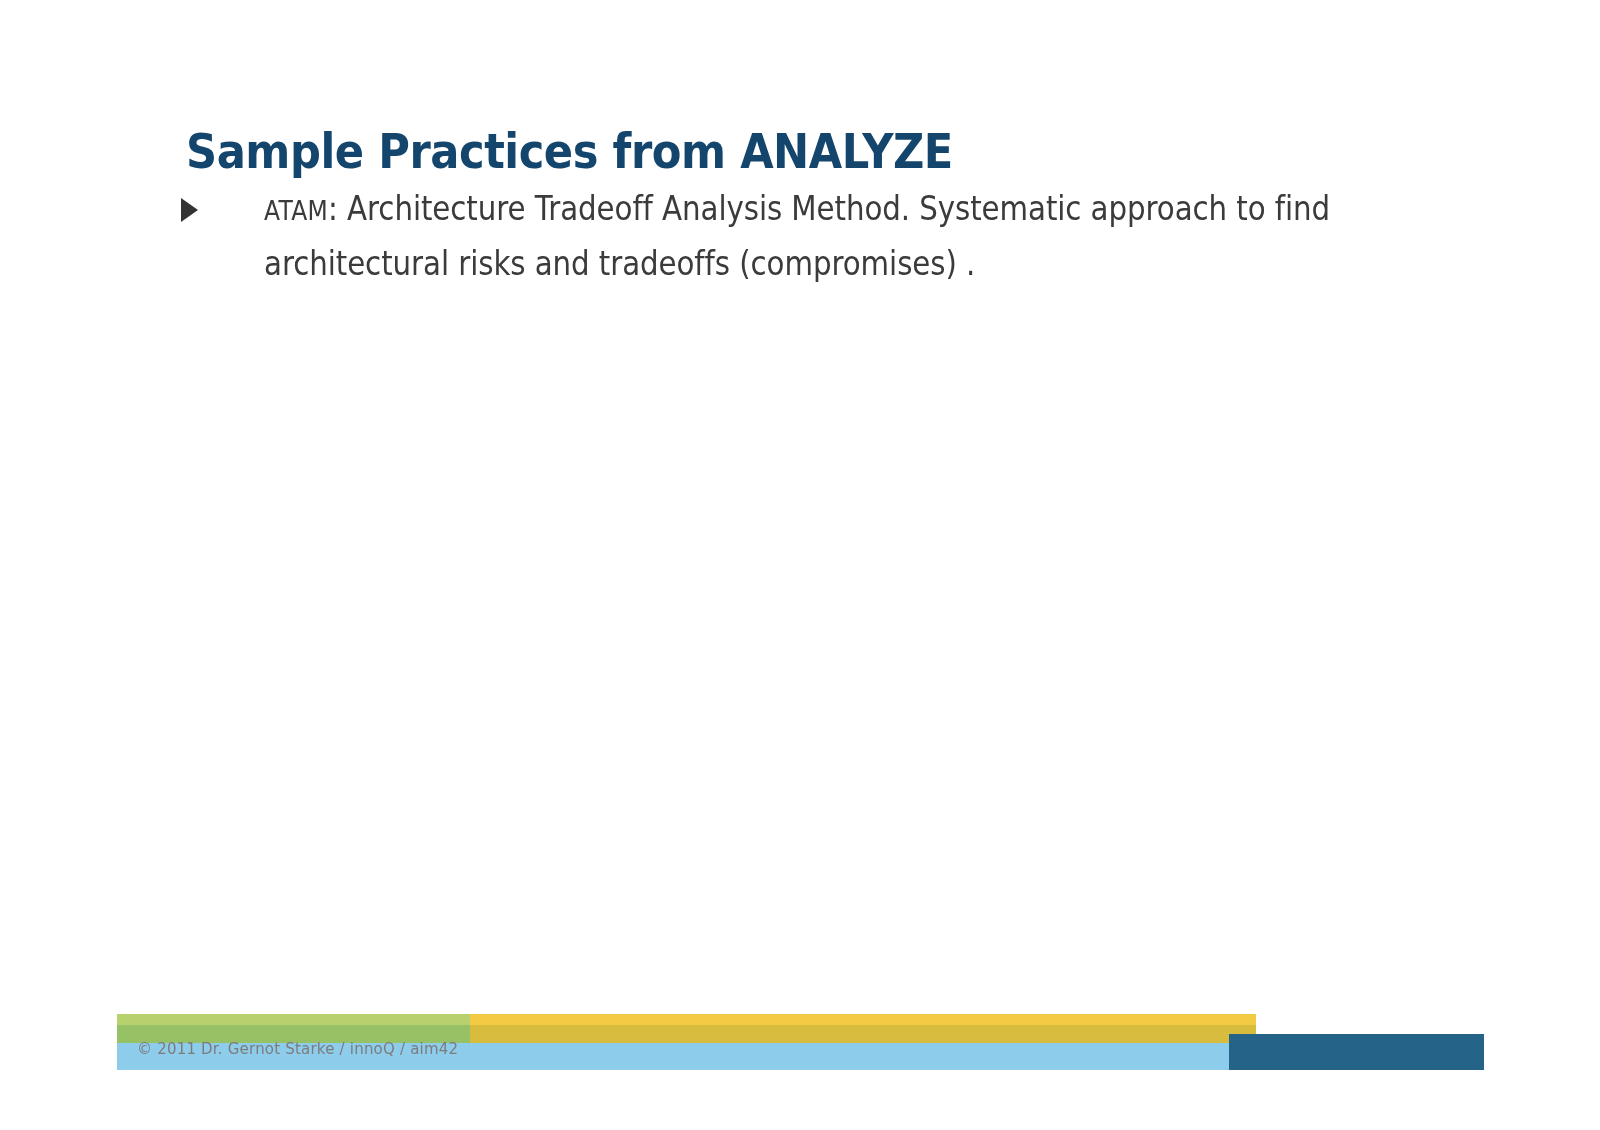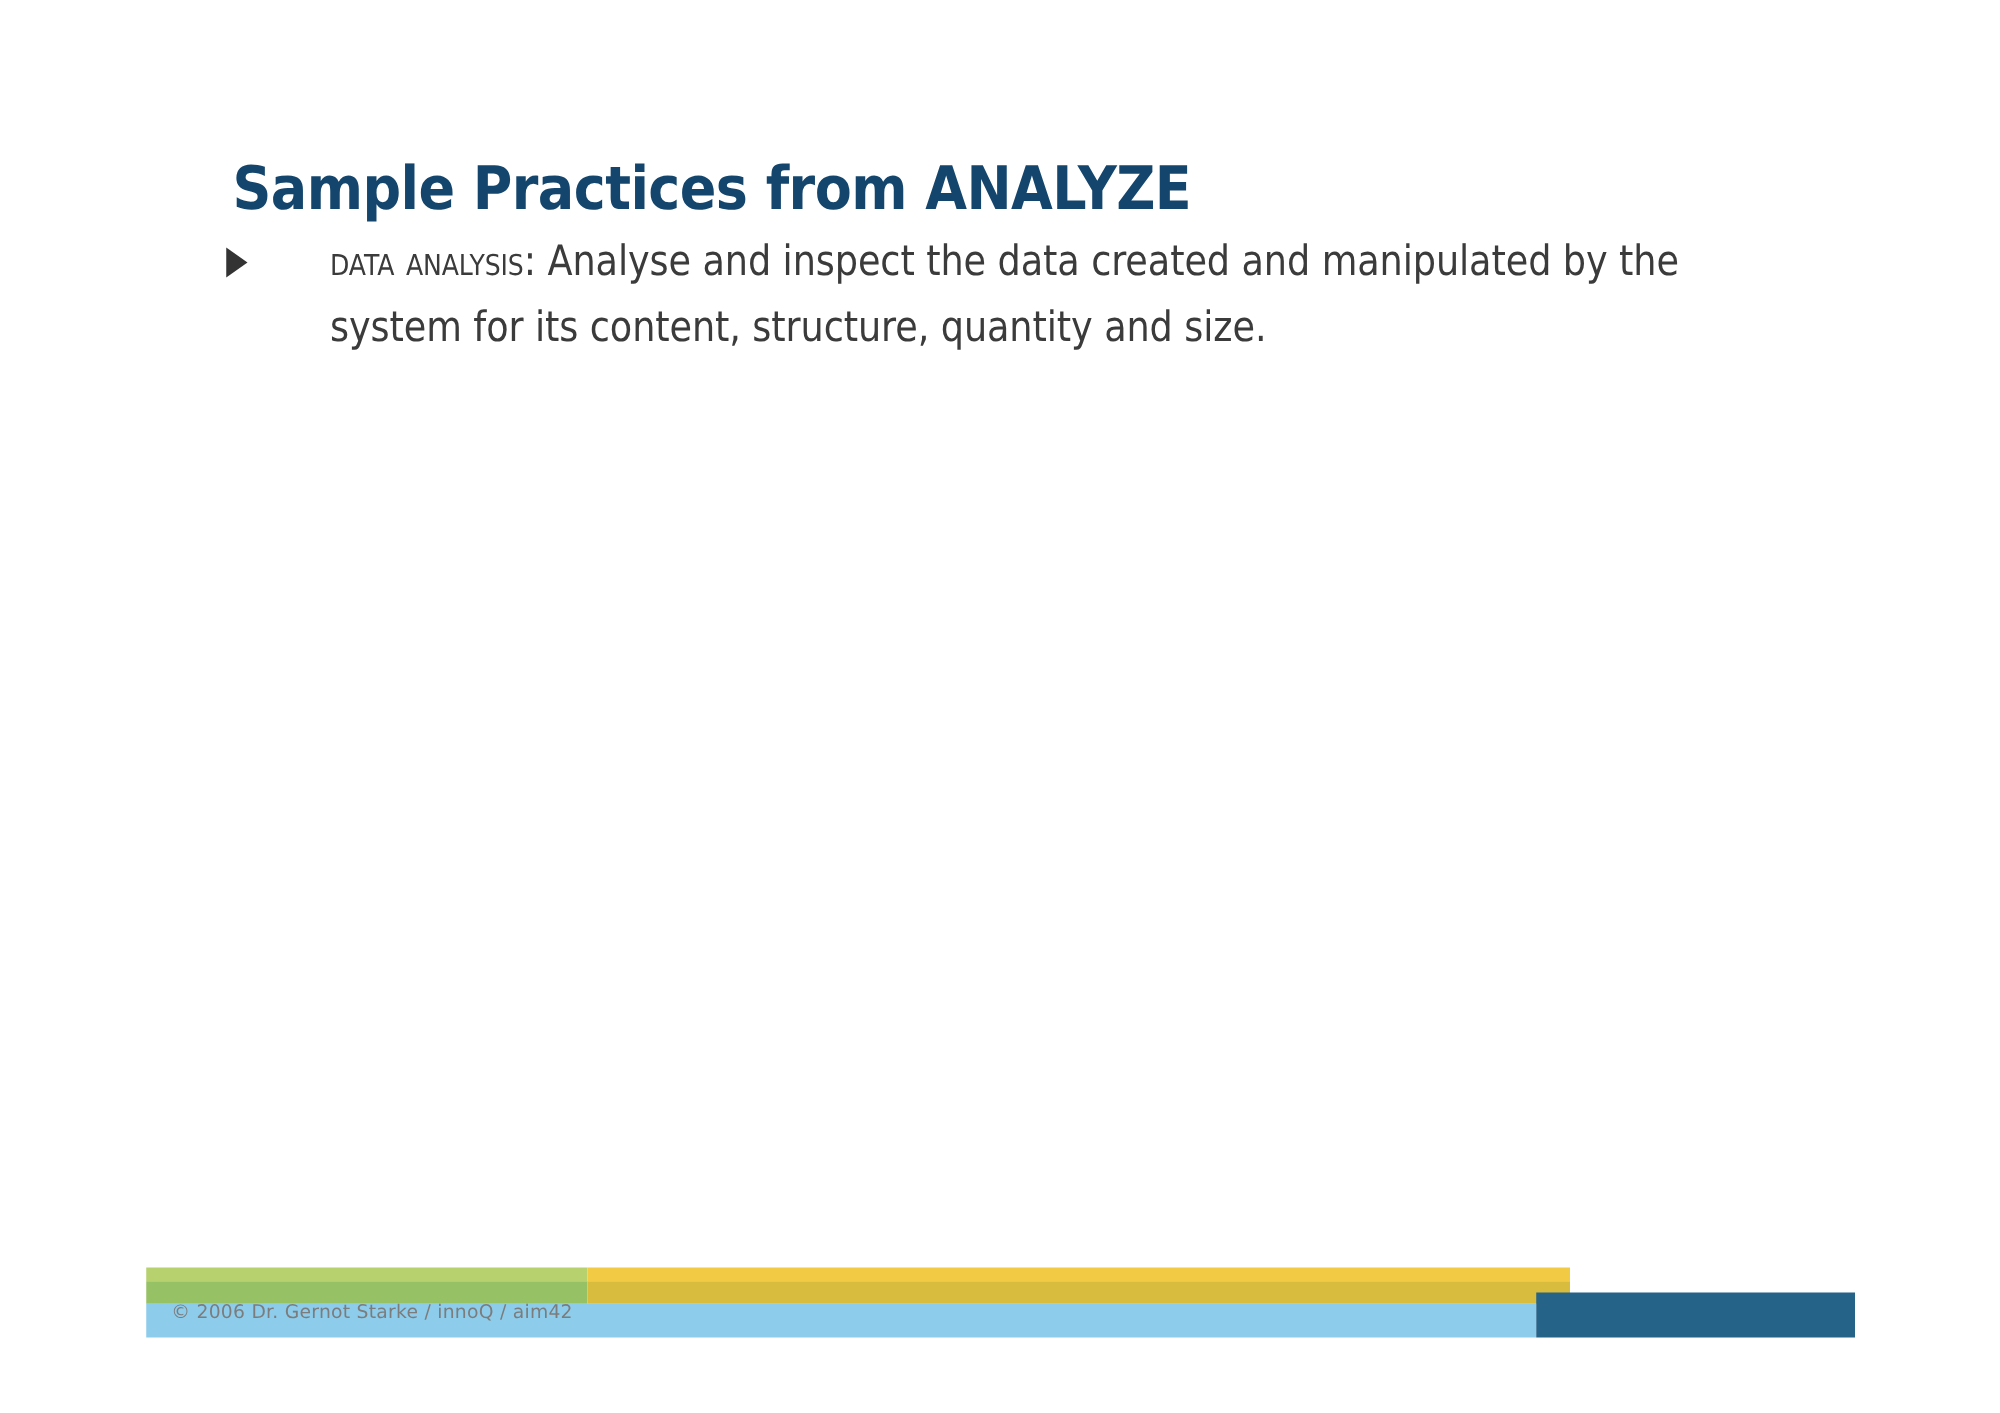--- a/index.html
+++ b/index.html
@@ -166,34 +166,34 @@
 </style>
 </head>
 <body>
 
 <div class="slide">
 
   <h1 class="slide-title">Sample Practices from ANALYZE</h1>
 
   <div class="bullet-list">
 
-
     <div class="bullet-item">
       <span class="bullet-marker"></span>
-      <div class="bullet-text"><span class="term">Data analysis</span><span>: </span><span>Analyse and inspect the data created and manipulated by the system for its content, structure, quantity and size.</span></div>
+      <div class="bullet-text"><span class="term allcaps">ATAM</span><span>: </span><span>Architecture Tradeoff Analysis Method. Systematic approach to find architectural risks and tradeoffs (compromises) .</span></div>
     </div>
+
 
 
 
   </div>
 
   <div class="footer">
     <div class="bar bar-blue"></div>
     <div class="bar bar-green-light"></div>
     <div class="bar bar-green-dark"></div>
     <div class="bar bar-yellow-light"></div>
     <div class="bar bar-yellow-dark"></div>
     <div class="bar bar-teal"></div>
   </div>
 
-  <div class="footer-credit">© 2006 Dr. Gernot Starke / innoQ / aim42</div>
+  <div class="footer-credit">© 2011 Dr. Gernot Starke / innoQ / aim42</div>
 
 </div>
 
 </body></html>

